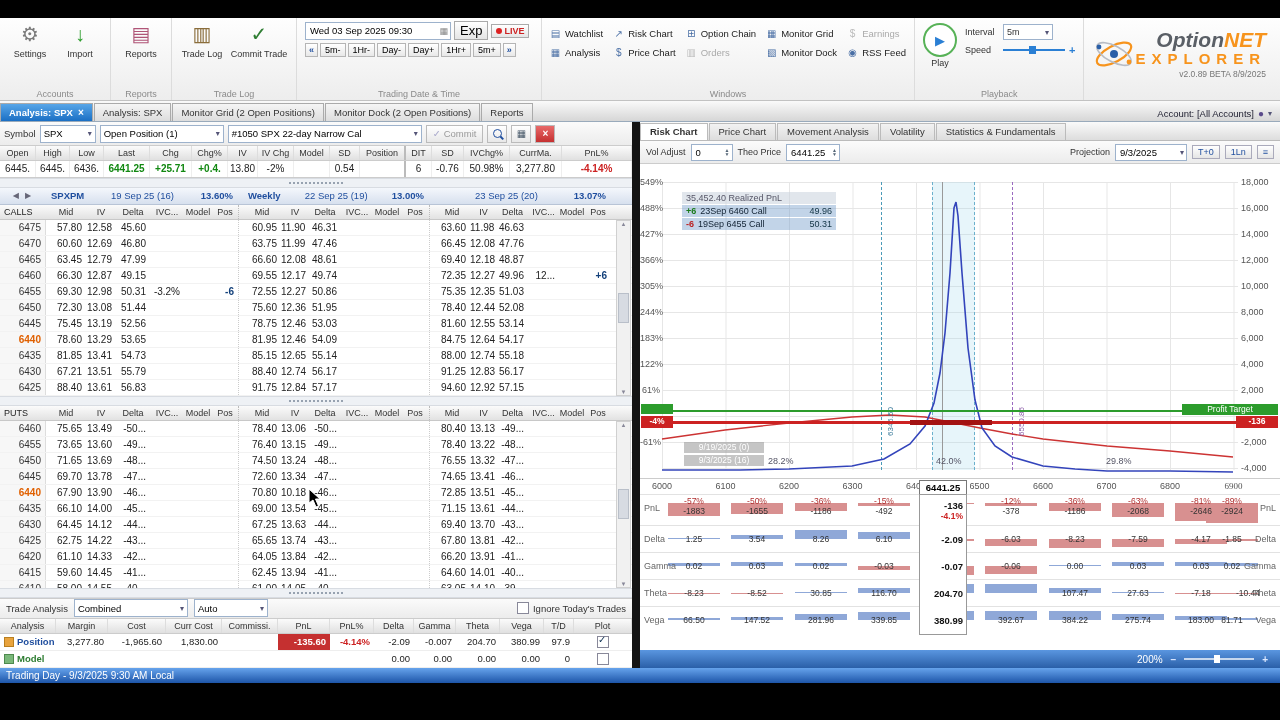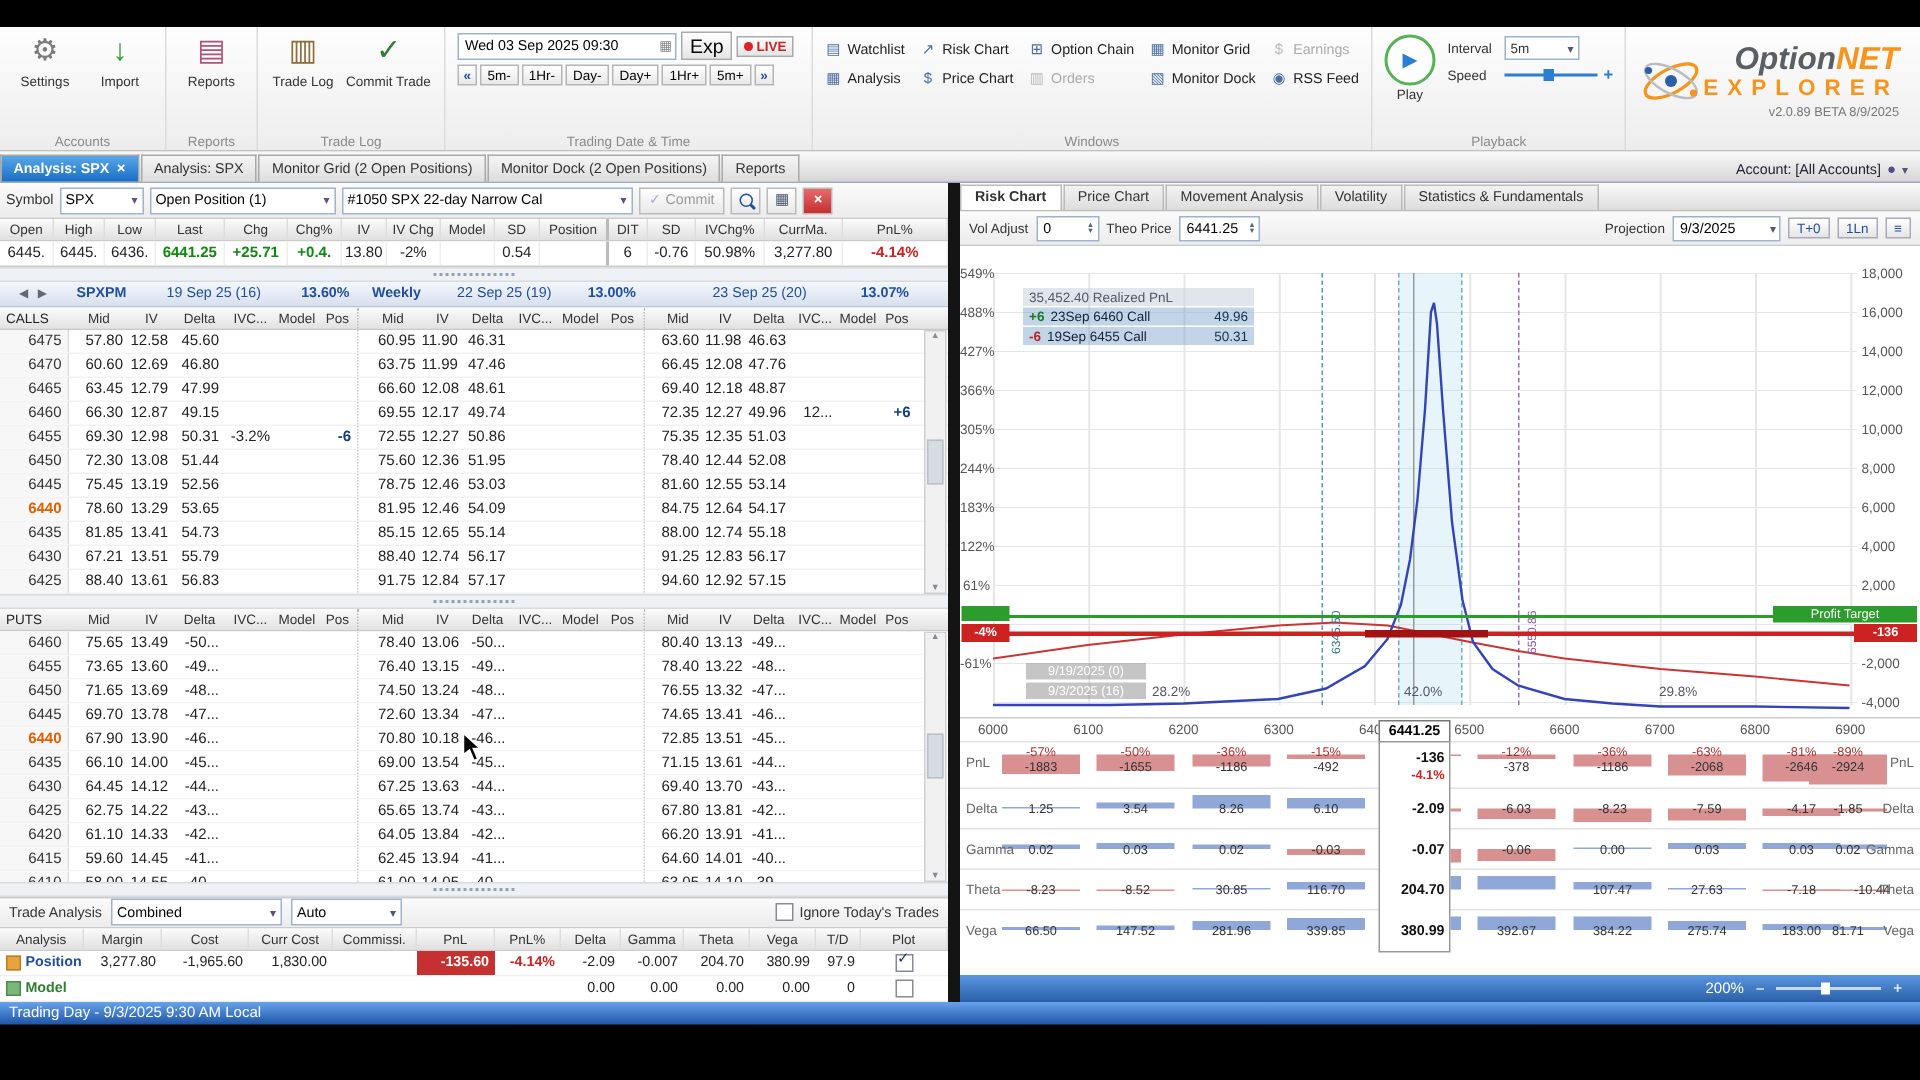--- a/index.html
+++ b/index.html
@@ -1290,21 +1290,21 @@
           <div class="pricebox">6441.25</div>
         <span class="axl c" style="left: 4px; top: 2px; width: 36px;">6000</span>
               <span class="axl c" style="left: 67.5px; top: 2px; width: 36px;">6100</span>
               <span class="axl c" style="left: 131px; top: 2px; width: 36px;">6200</span>
               <span class="axl c" style="left: 194.5px; top: 2px; width: 36px;">6300</span>
               <span class="axl c" style="left: 258px; top: 2px; width: 36px;">6400</span>
               <span class="axl c" style="left: 321.5px; top: 2px; width: 36px;">6500</span>
               <span class="axl c" style="left: 385px; top: 2px; width: 36px;">6600</span>
               <span class="axl c" style="left: 448.5px; top: 2px; width: 36px;">6700</span>
               <span class="axl c" style="left: 512px; top: 2px; width: 36px;">6800</span>
-              <span class="axl c" style="left: 575.5px; top: 2px; width: 36px;">6900</span>
+              <span class="axl c" style="left: 575.5px; top: 2px; width: 36px; font-family: Liberation Serif, serif;">6900</span>
             </div>
       </div>
 
       <div class="greeks">
         <div>
               <div class="grow first">
                 <div class="gbar n" style="left: 28px; height: 12.809px; top: 8px;"></div>
                 <div class="gbar n" style="left: 91px; height: 11.236px; top: 8px;"></div>
                 <div class="gbar n" style="left: 155px; height: 8.08989px; top: 8px;"></div>
                 <div class="gbar n" style="left: 218px; height: 3.37079px; top: 8px;"></div>

